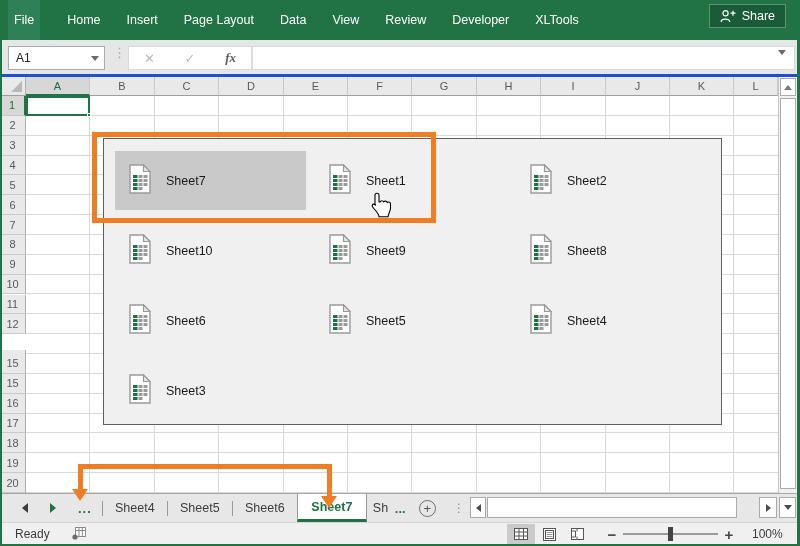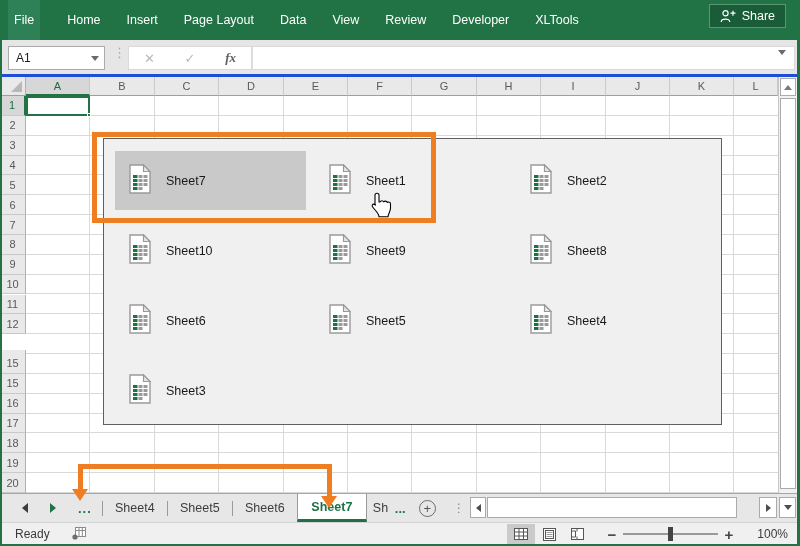--- a/index.html
+++ b/index.html
@@ -92,21 +92,21 @@
   .statusbar { position:absolute; left:0; top:522px; width:800px; height:22px; background:#f0f0f0; border-top:1px solid #d4d4d4; display:flex; align-items:center; }
   .status-ready { font-size:12px; color:#3b3b3b; padding-left:15px; }
   .macro-icon { margin-left:22px; display:flex; align-items:center; }
   .status-right { position:absolute; right:12px; top:0; height:22px; display:flex; align-items:center; gap:0; }
   .view-btn { width:28px; height:20px; display:flex; align-items:center; justify-content:center; }
   .view-btn.sel { background:#cacaca; }
   .zoom-minus,.zoom-plus { color:#444; font-size:15px; font-weight:bold; width:22px; text-align:center; }
   .zoom-minus { margin-left:10px; }
   .zoom-track { width:95px; height:2px; background:#9a9a9a; position:relative; }
   .zoom-thumb { position:absolute; left:45px; top:-6px; width:5px; height:14px; background:#444; }
-  .zoom-pct { font-size:12px; color:#3b3b3b; margin-left:12px; width:36px; text-align:right; }
+  .zoom-pct { font-size:12px; color:#3b3b3b; margin-left:12px; width:36px; text-align:left; }
 
   
   .edge-left { position:absolute; left:0; top:0; width:2px; height:546px; background:#217346; z-index:50; }
   .edge-right { position:absolute; right:0; top:0; width:3px; height:546px; background:#217346; z-index:50; }
   .edge-bottom { position:absolute; left:0; top:544px; width:800px; height:2px; background:#217346; z-index:50; }
 </style>
 </head>
 <body>
 
 <div class="app">

